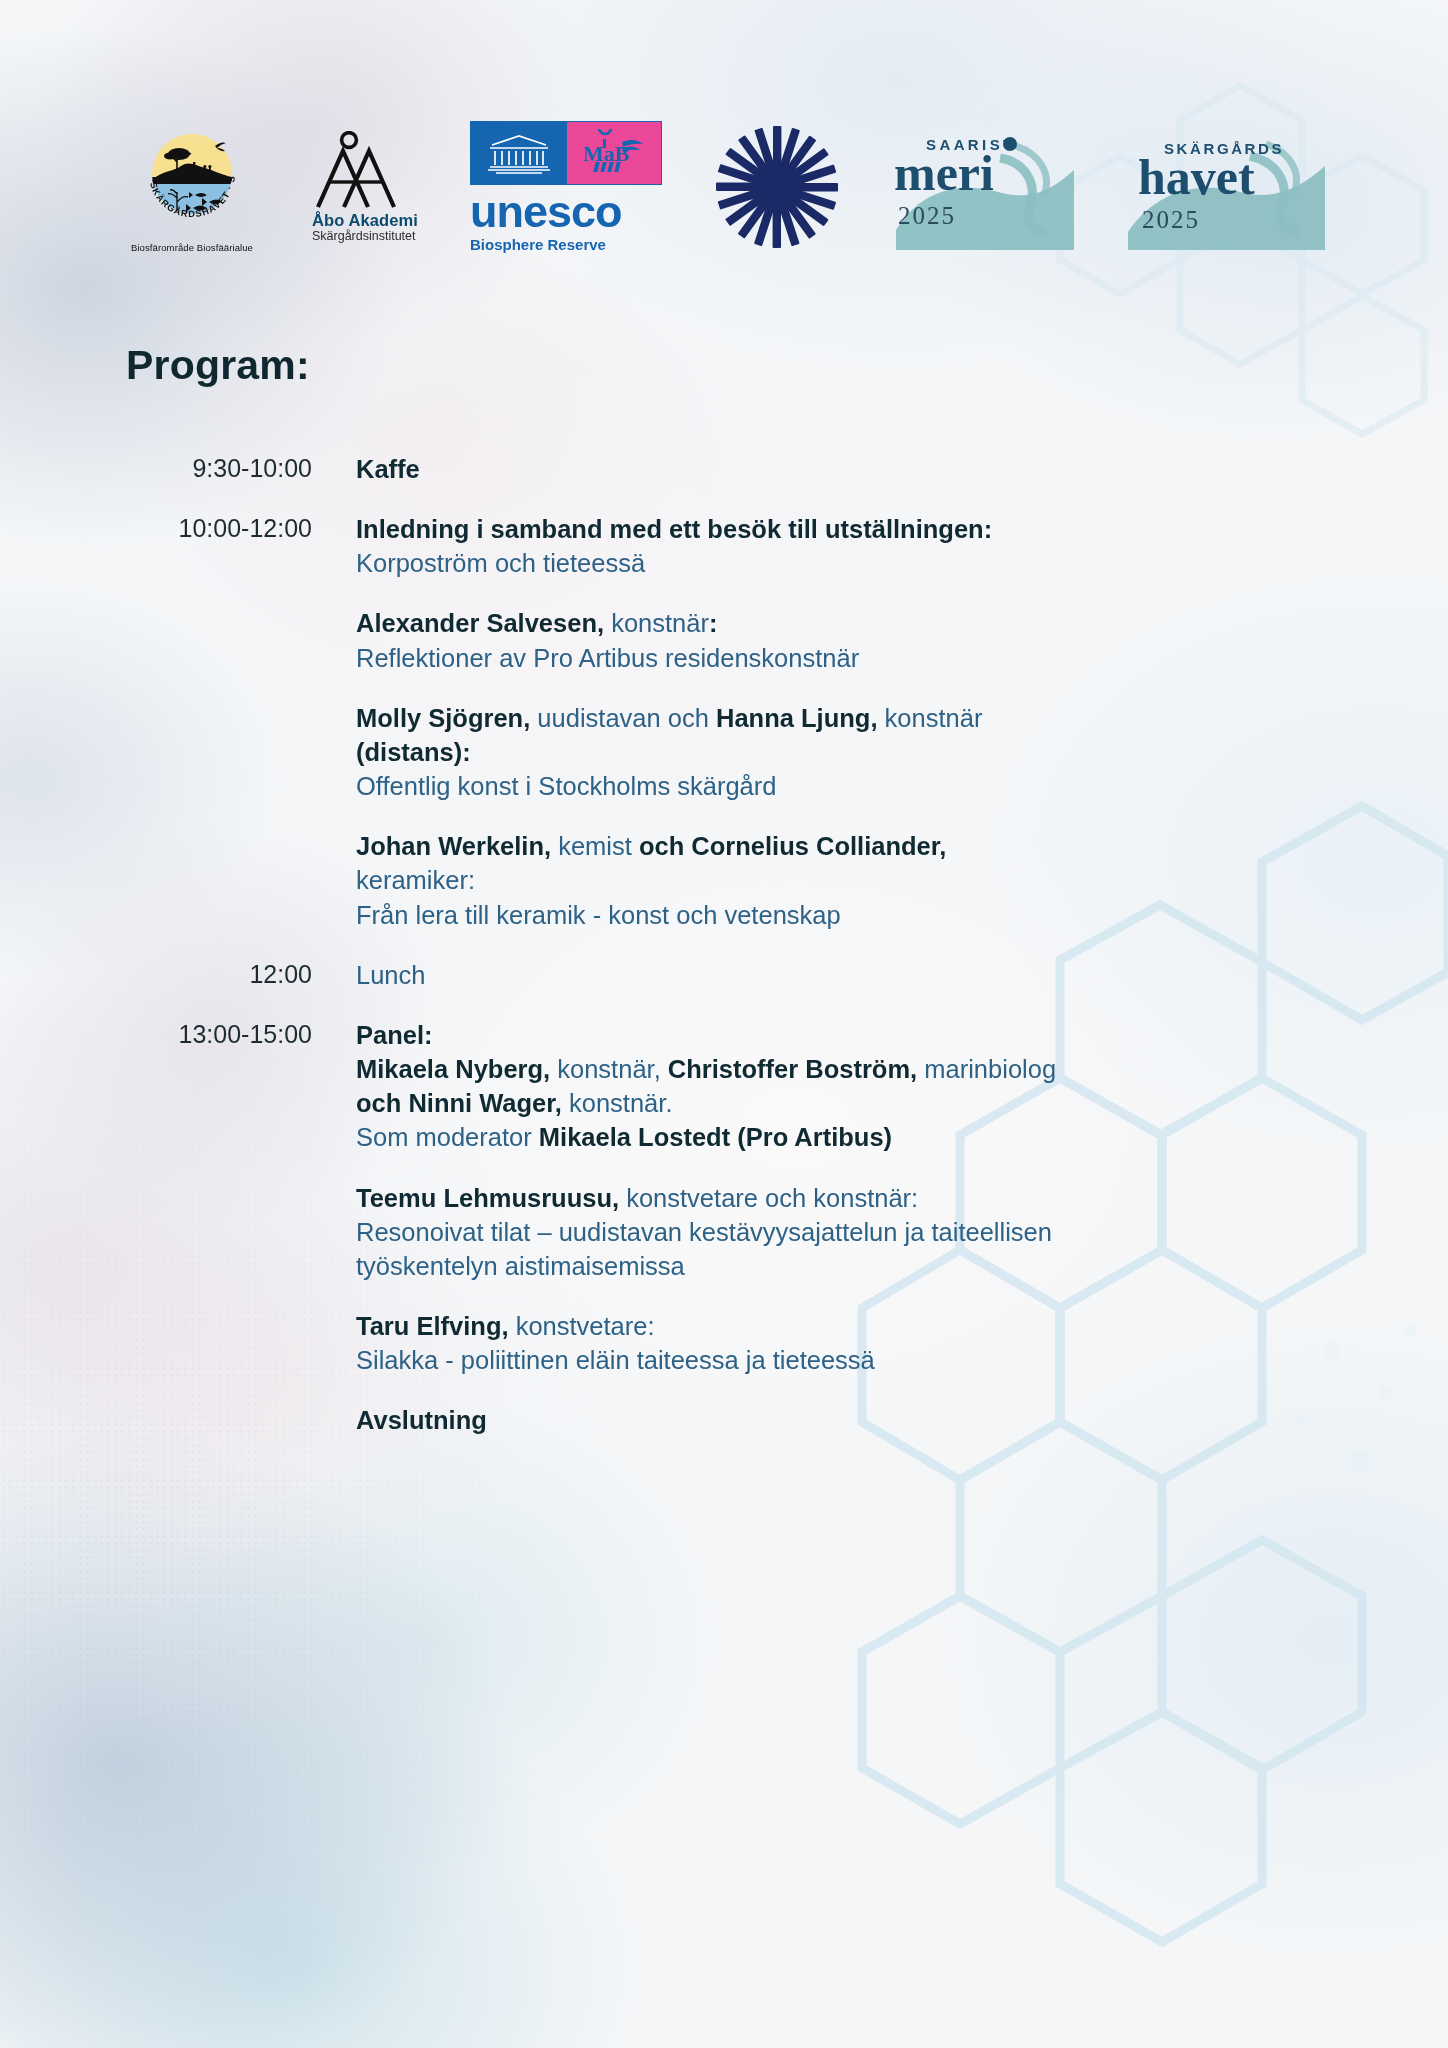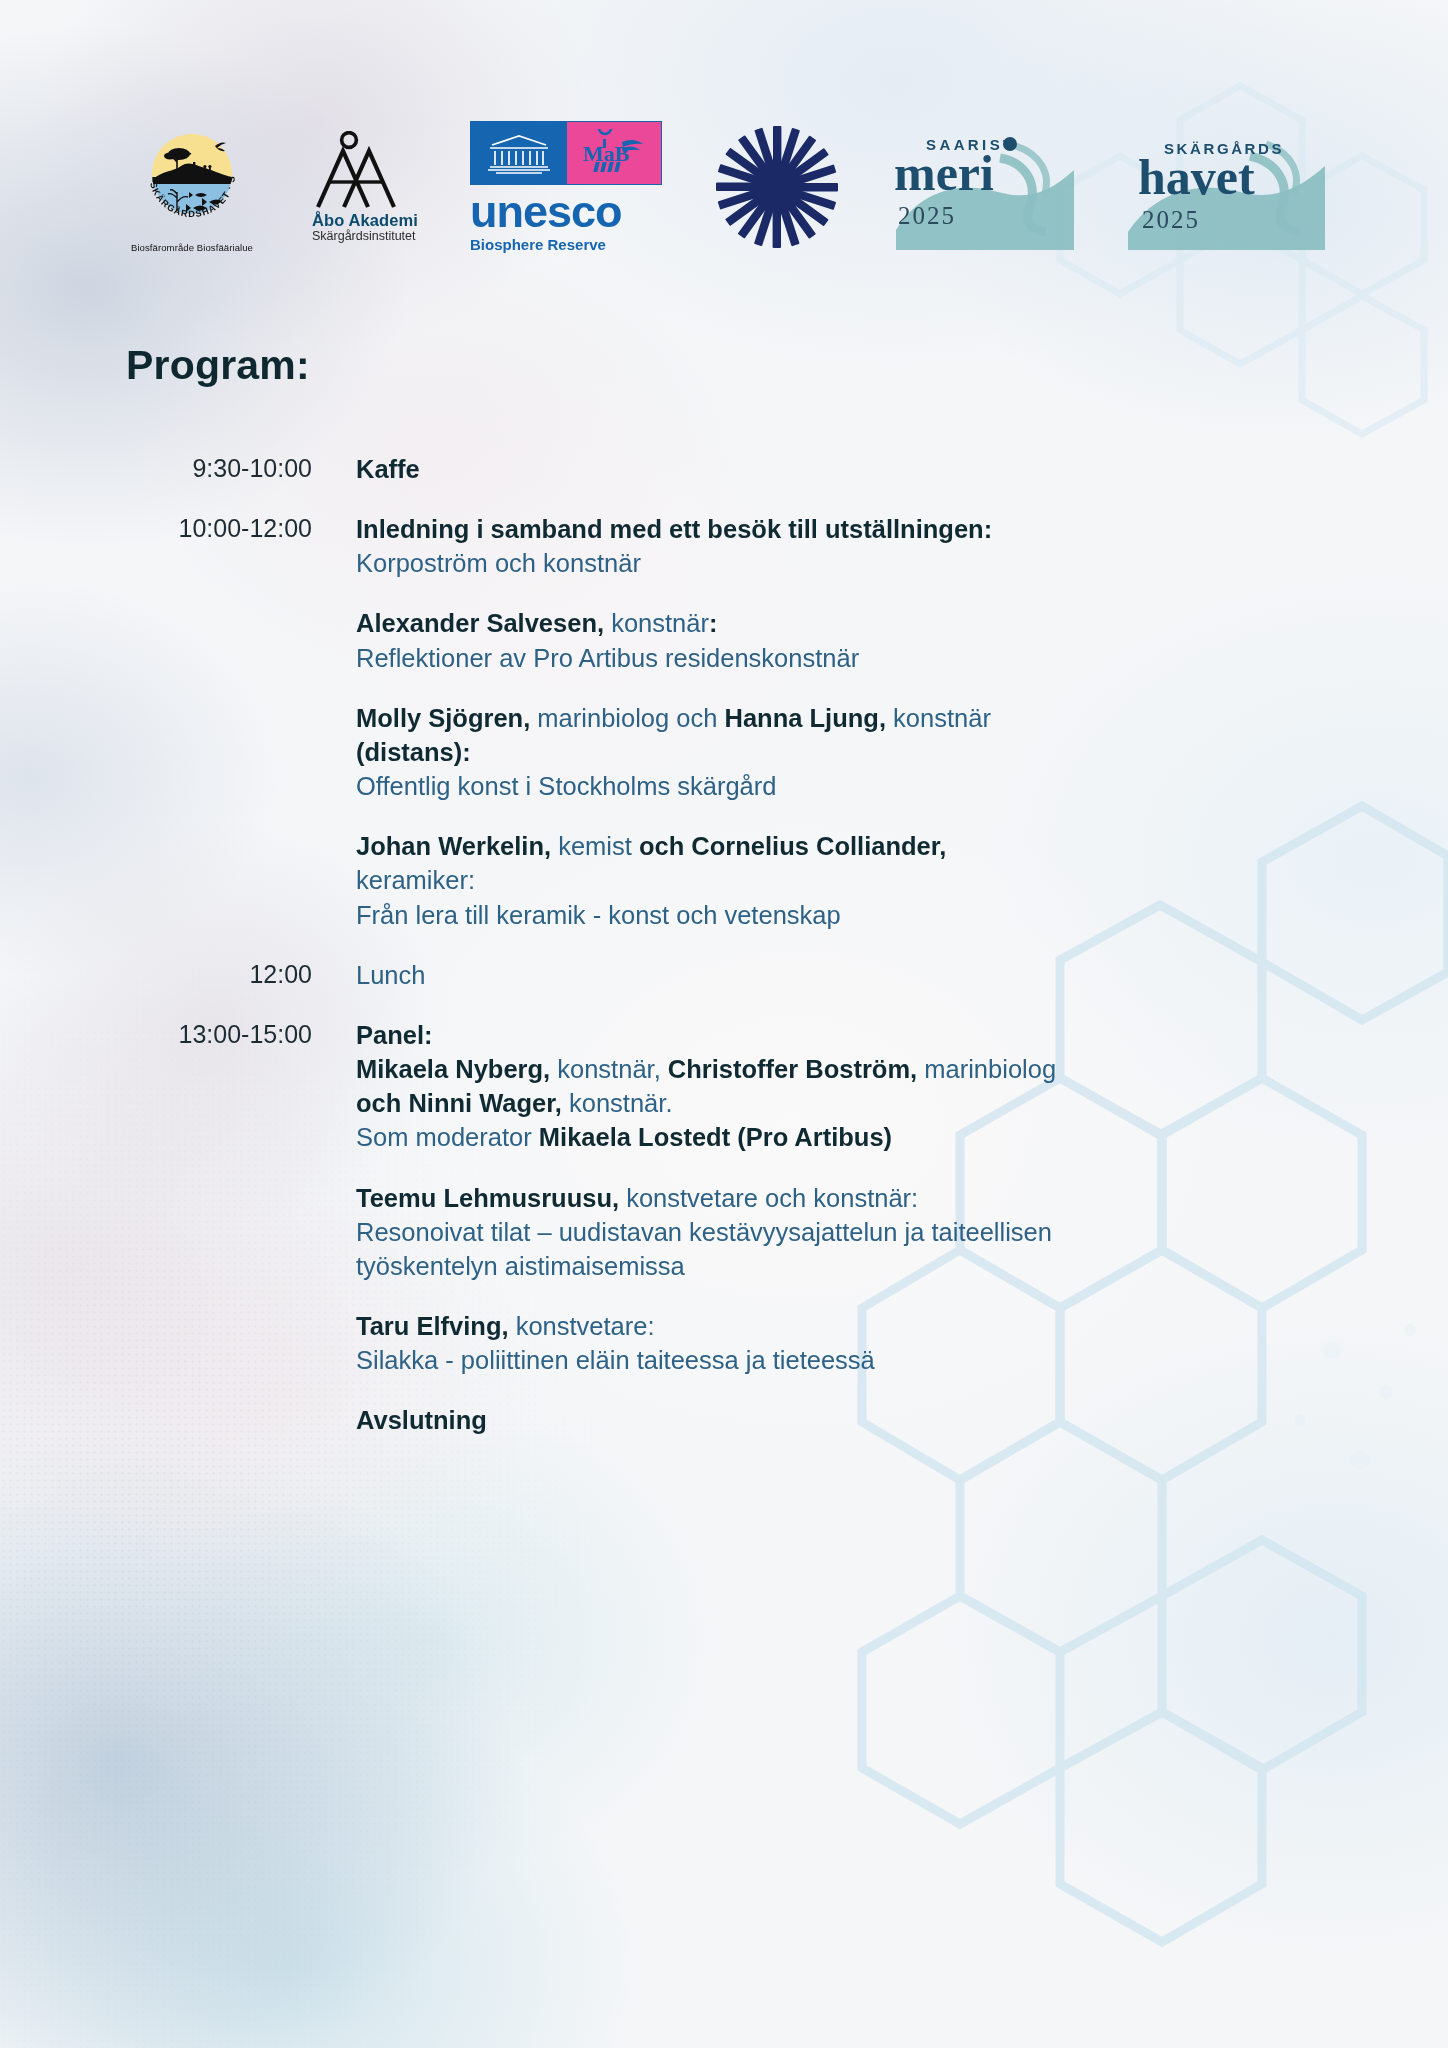--- a/index.html
+++ b/index.html
@@ -300,24 +300,24 @@
     <div class="row">
       <div class="time">9:30-10:00</div>
       <div class="detail">
         <div class="line"><span class="b">Kaffe</span></div>
       </div>
     </div>
     <div class="row">
       <div class="time">10:00-12:00</div>
       <div class="detail">
         <div class="line"><span class="b">Inledning i samband med ett besök till utställningen:</span></div>
-        <div class="line"><span class="n">Korpoström och konstnär</span></div>
+        <div class="line"><span class="n">Korpoström och tieteessä</span></div>
         <div class="line gap"><span class="b">Alexander Salvesen,</span><span class="n"> konstnär</span><span class="b">:</span></div>
         <div class="line"><span class="n">Reflektioner av Pro Artibus residenskonstnär</span></div>
-        <div class="line gap"><span class="b">Molly Sjögren,</span><span class="n"> marinbiolog och </span><span class="b">Hanna Ljung,</span><span class="n"> konstnär</span></div>
+        <div class="line gap"><span class="b">Molly Sjögren,</span><span class="n"> uudistavan och </span><span class="b">Hanna Ljung,</span><span class="n"> konstnär</span></div>
         <div class="line"><span class="b">(distans):</span></div>
         <div class="line"><span class="n">Offentlig konst i Stockholms skärgård</span></div>
         <div class="line gap"><span class="b">Johan Werkelin,</span><span class="n"> kemist </span><span class="b">och Cornelius Colliander,</span></div>
         <div class="line"><span class="n">keramiker:</span></div>
         <div class="line"><span class="n">Från lera till keramik - konst och vetenskap</span></div>
       </div>
     </div>
     <div class="row">
       <div class="time">12:00</div>
       <div class="detail">

